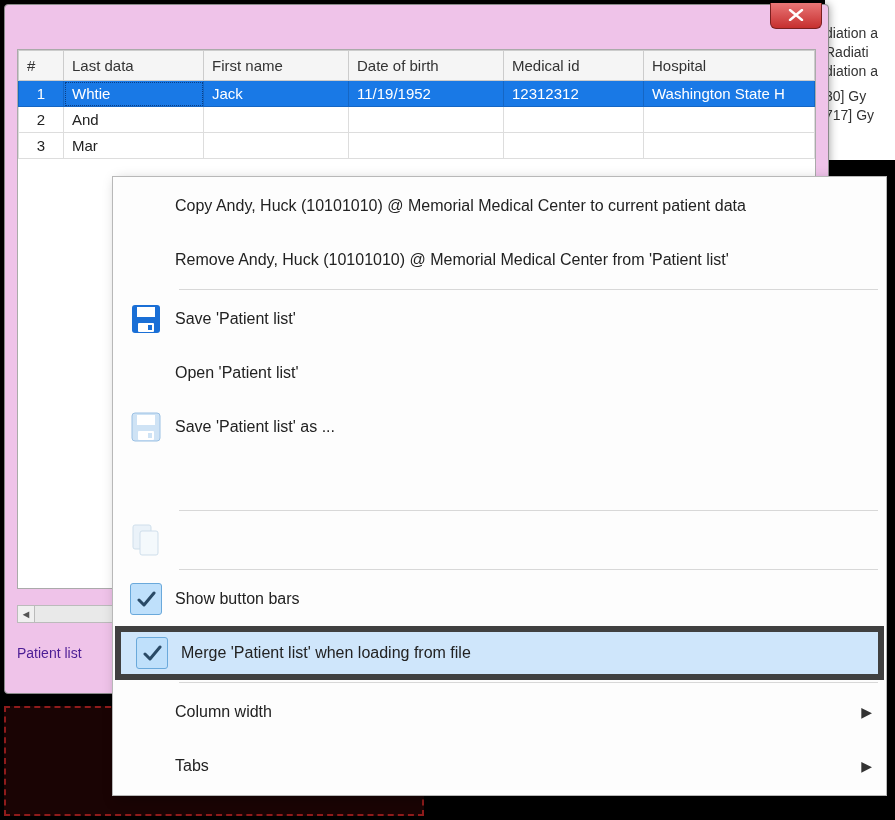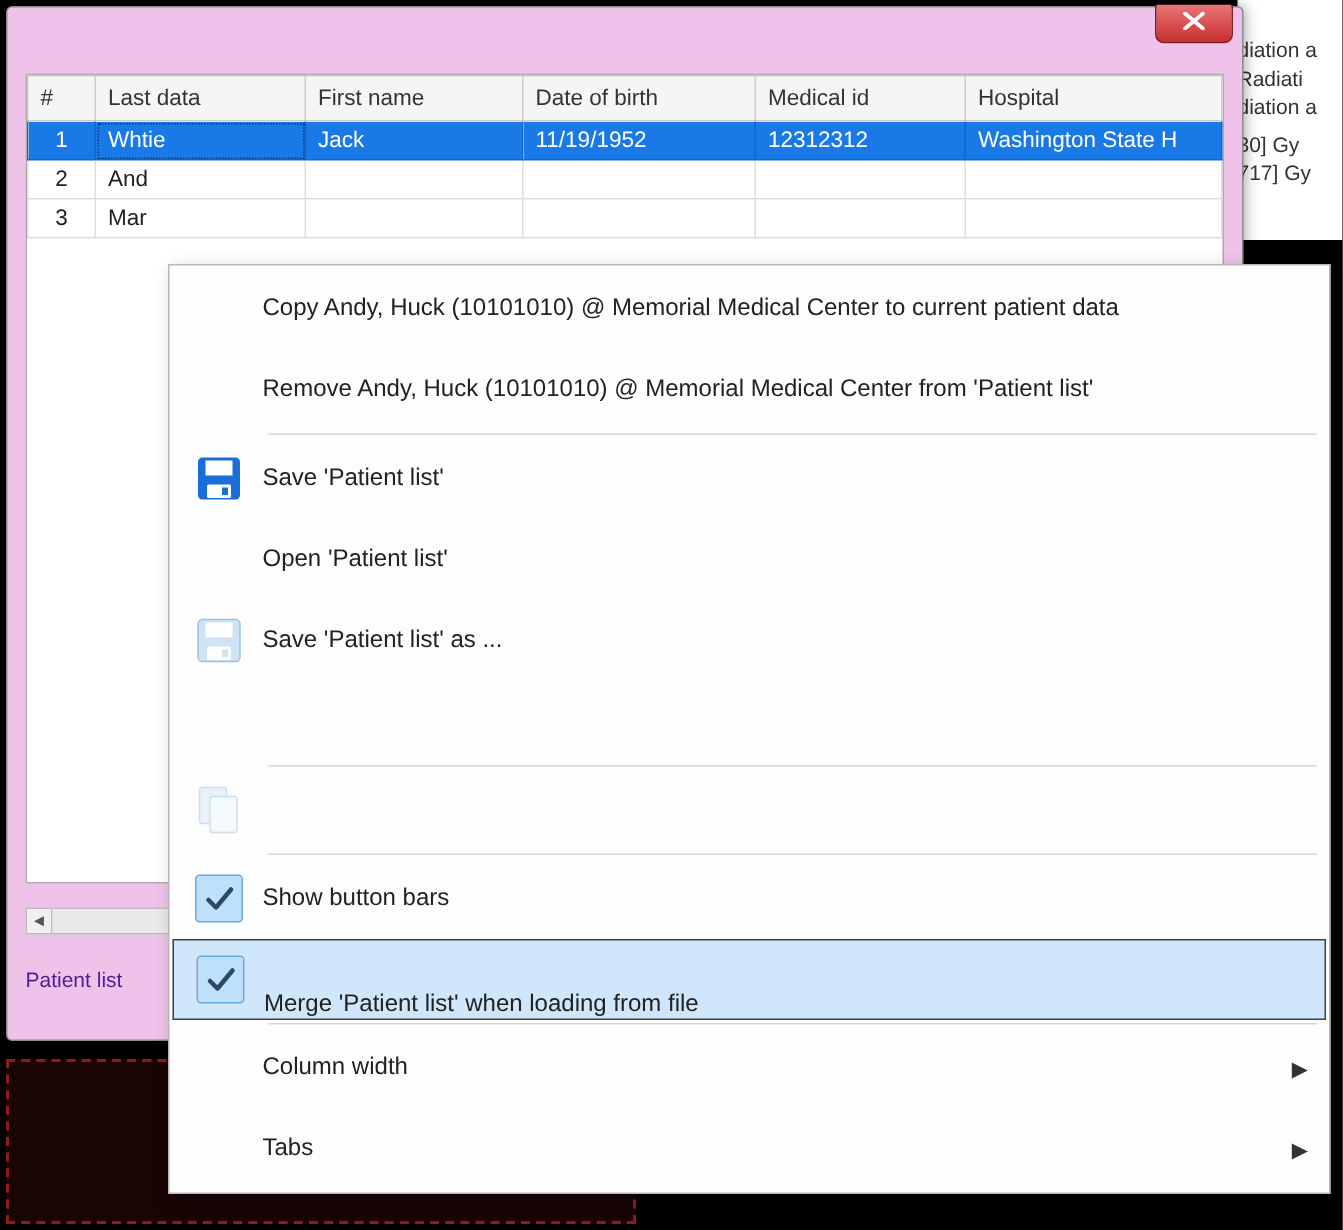--- a/index.html
+++ b/index.html
@@ -134,24 +134,23 @@
     align-items: center;
     min-height: 54px;
     padding: 0 14px 0 4px;
     position: relative;
     font-size: 16px;
     color: #222;
     cursor: default;
   }
   .ctx-item.hovered {
     background: #cfe6fb;
-    border: 1px solid #404040;
+    border: 6px solid #404040;
     margin: 0 2px;
     padding: 0 12px 0 2px;
-    align-items: flex-end;
   }
   .ctx-icon-slot {
     width: 58px;
     display: flex;
     align-items: center;
     justify-content: center;
     align-self: stretch;
   }
   .ctx-label { flex: 1; }
   .ctx-sep {

